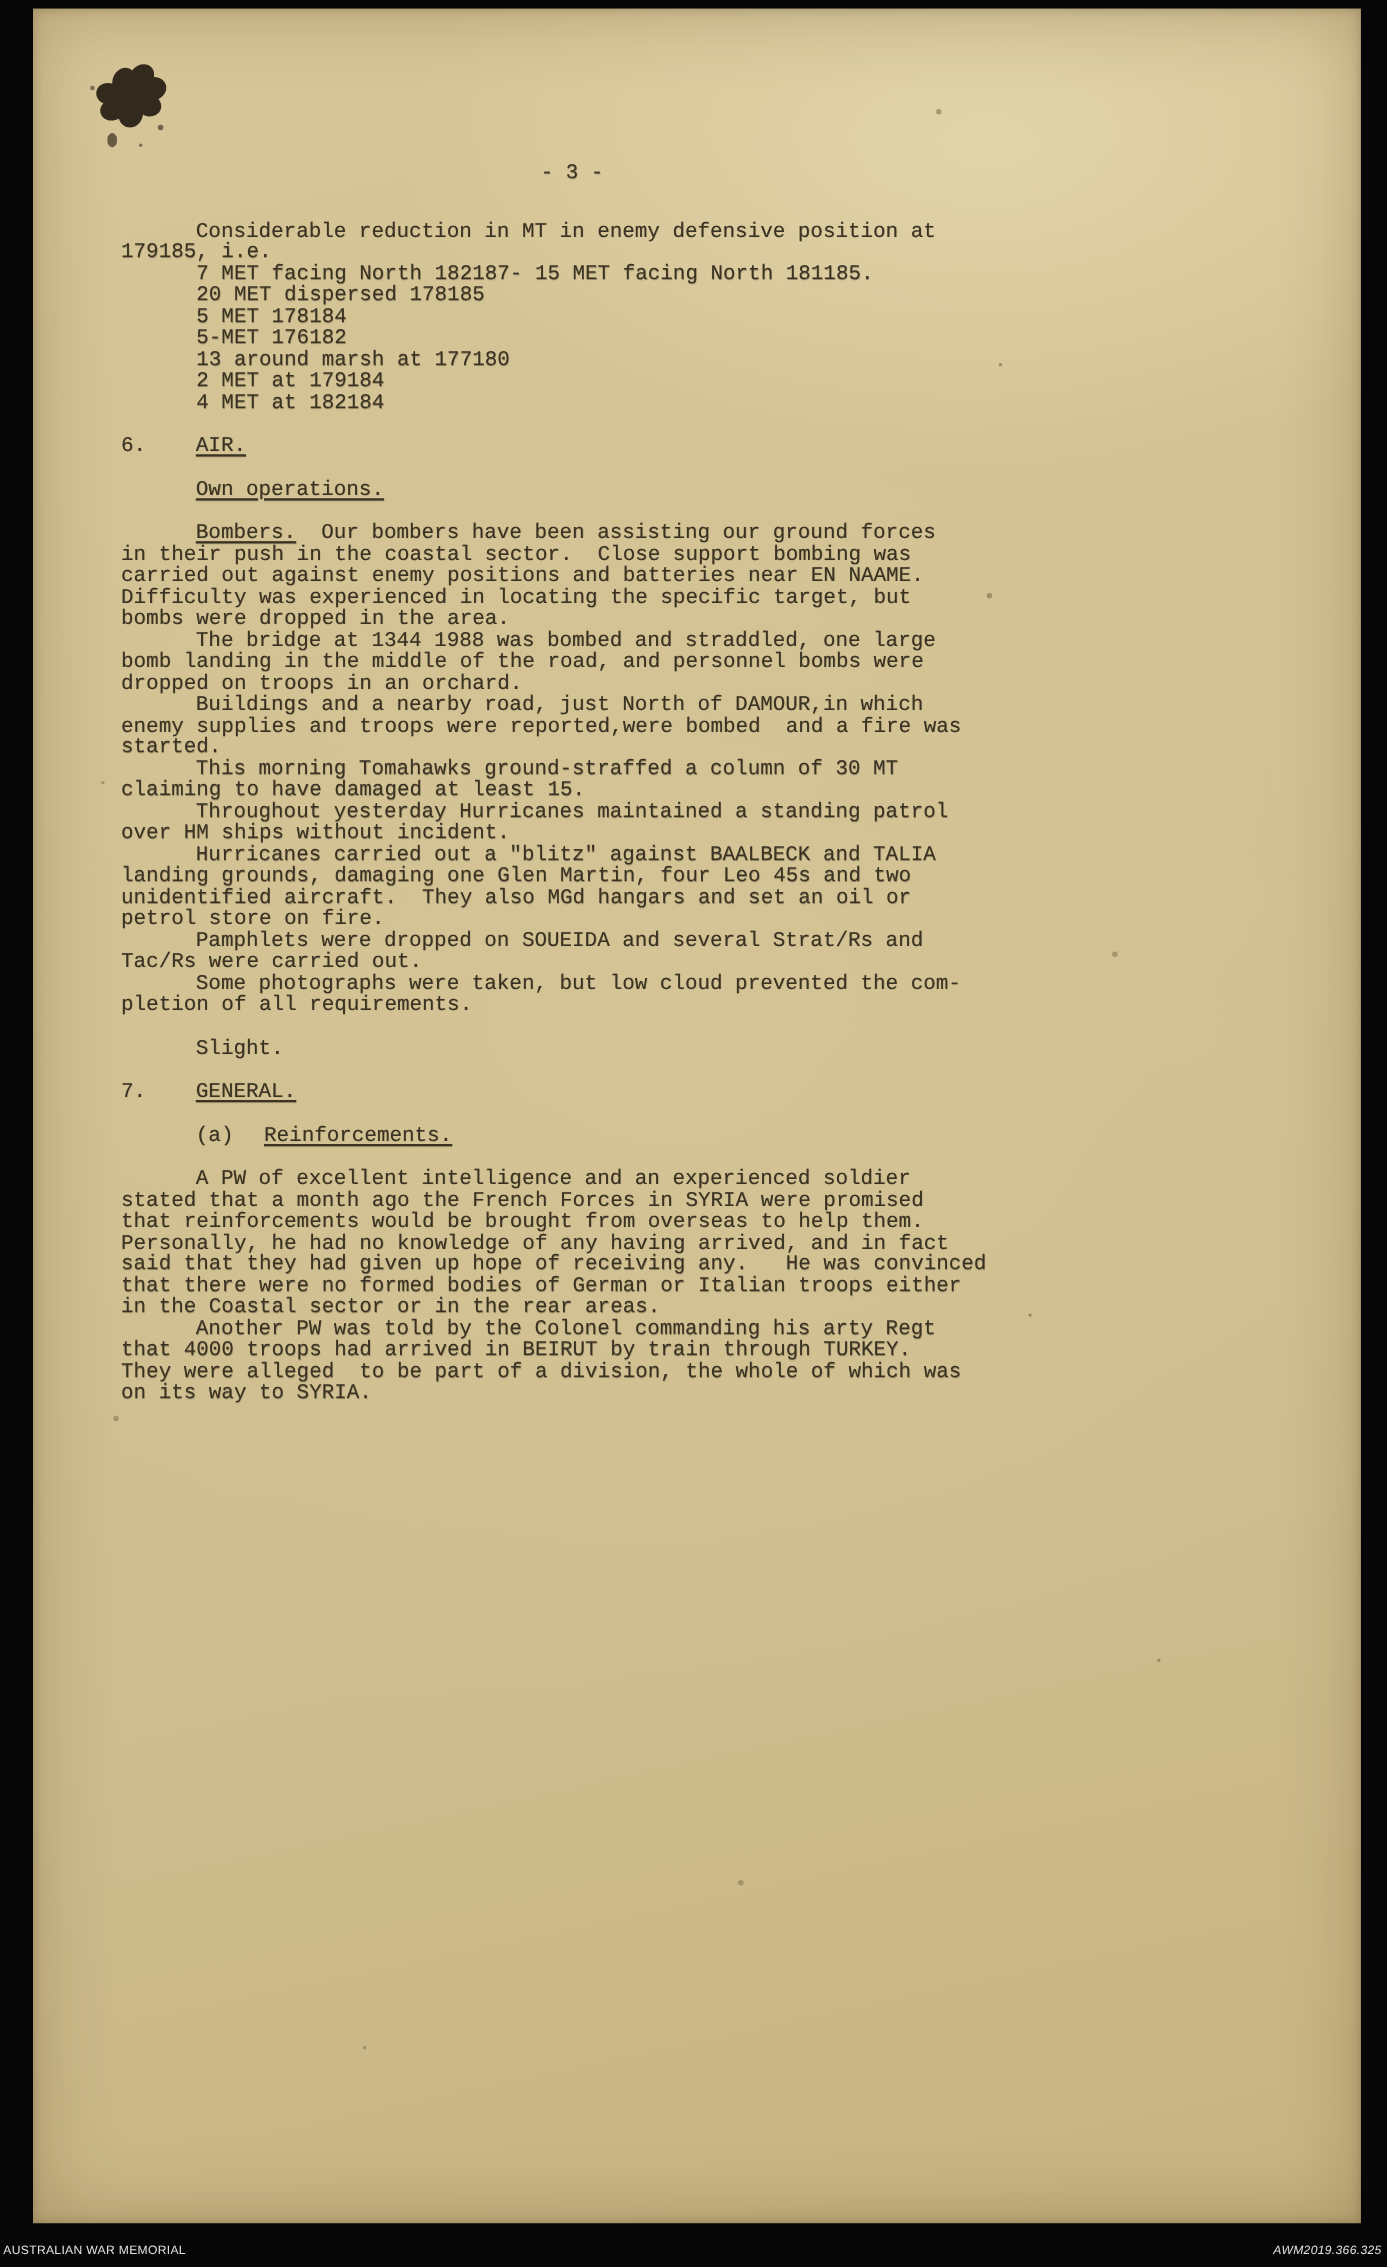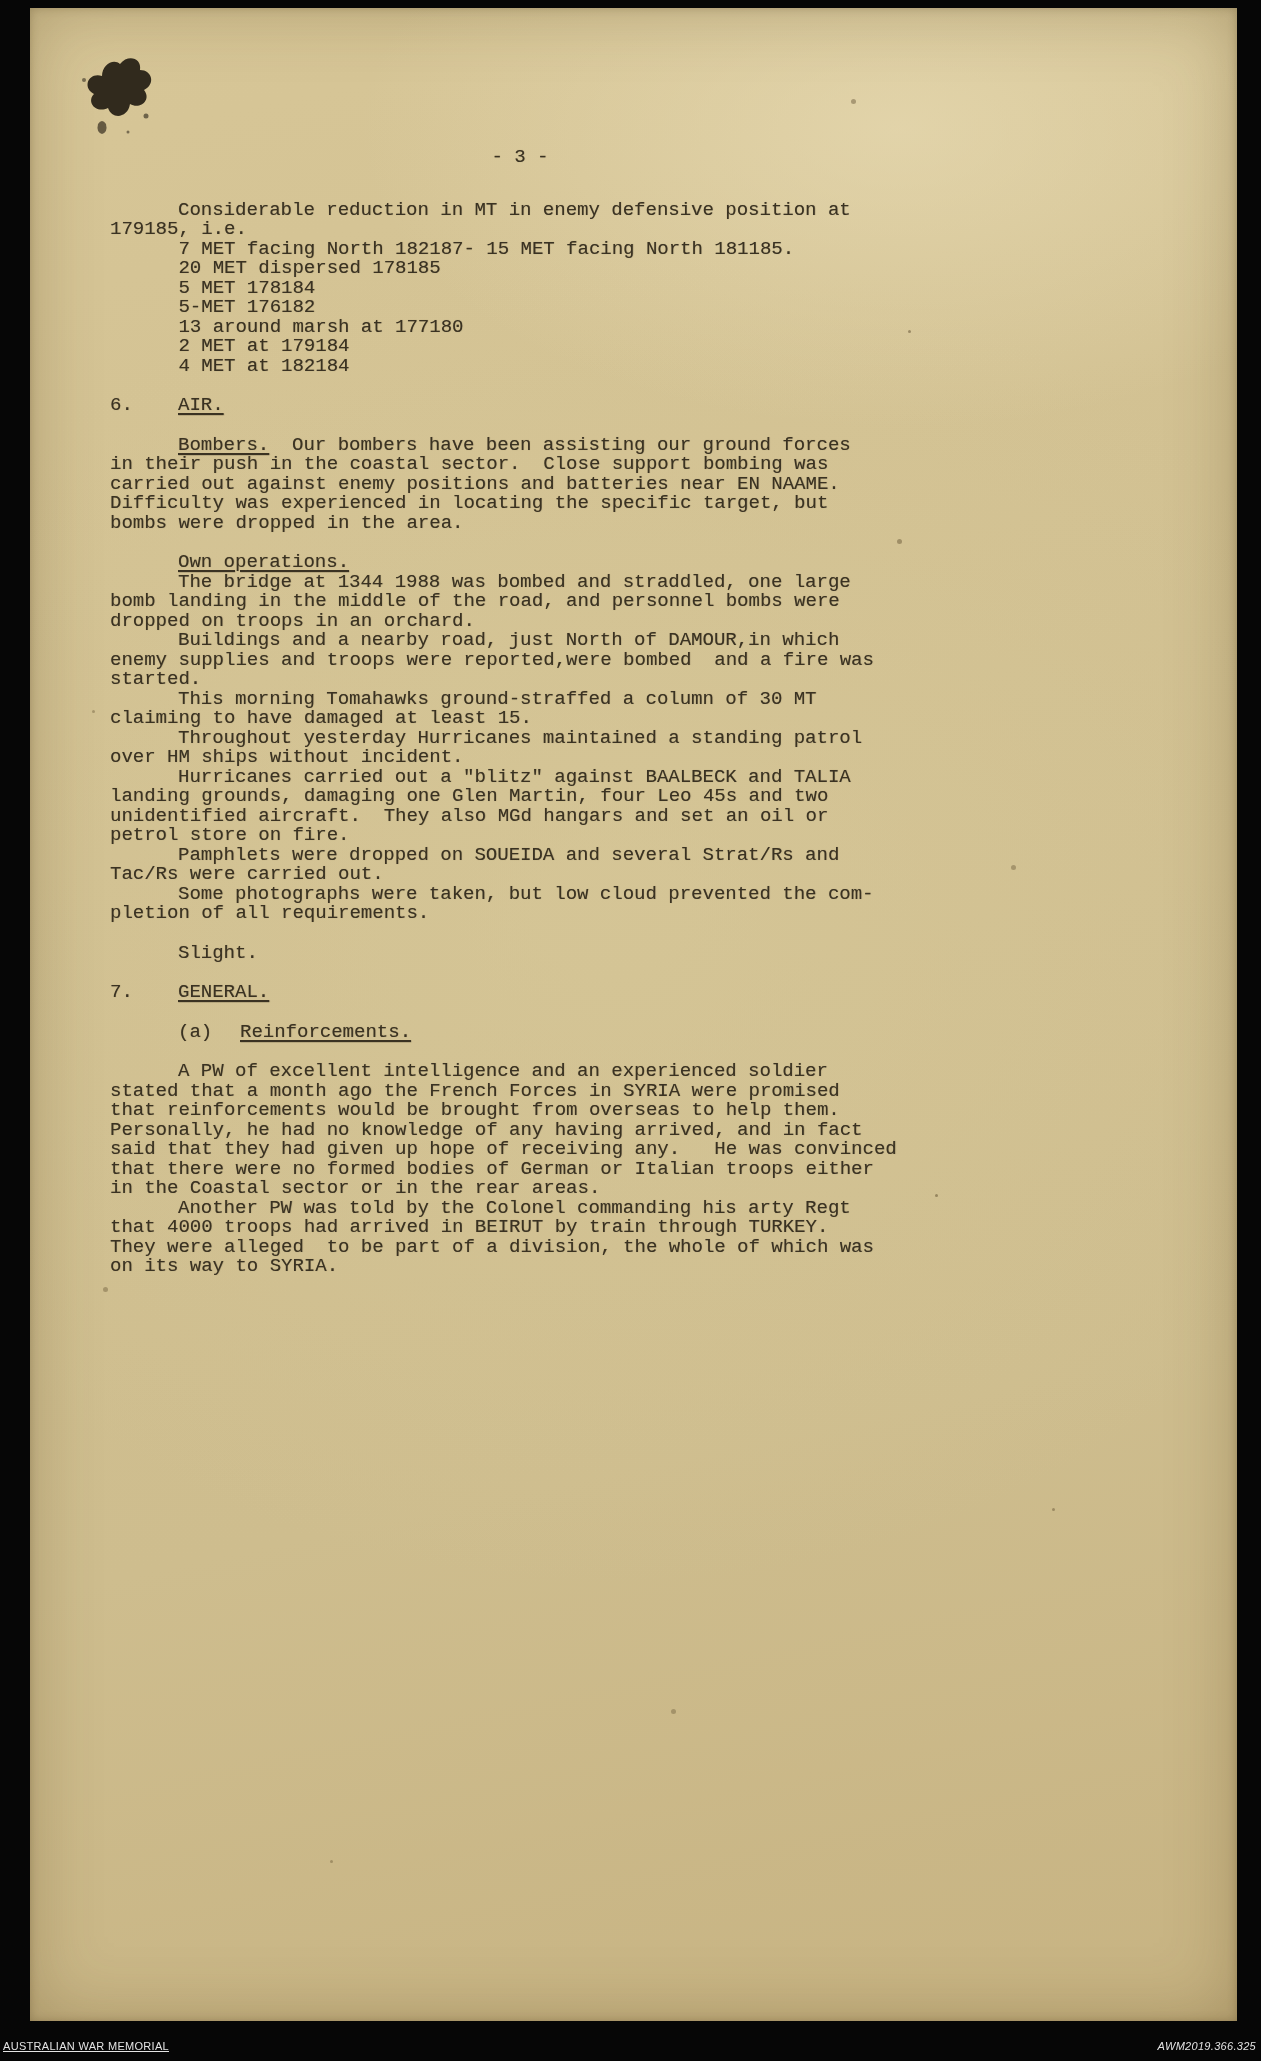--- a/index.html
+++ b/index.html
@@ -57,21 +57,21 @@
       642px 1702px 0 1px rgba(62,46,20,0.28),
       300px 1852px 0 0 rgba(62,46,20,0.3);
   }
   .footer-text {
     position: absolute; bottom: 9px;
     font-family: "Liberation Sans", sans-serif;
     font-size: 11px;
     color: #e3e3e3;
     letter-spacing: 0.3px;
   }
-  .footer-left { left: 3px; text-decoration: underline; }
+  .footer-left { left: 3px; }
   .footer-right { right: 5px; font-style: italic; }
 </style>
 </head>
 <body>
 
 <div class="paper">
 
   <svg class="blot" width="105" height="110" viewBox="0 0 105 110" aria-hidden="true">
     <path d="M52 18 C60 8 74 12 72 24 C84 24 88 38 76 44 C84 54 72 64 62 58 C60 72 44 74 40 62 C28 68 18 56 26 48 C14 42 20 26 34 30 C34 18 46 12 52 18 Z" fill="#1a140c" opacity="0.88"></path>
     <path d="M30 78 q4 -6 8 0 q2 8 -4 10 q-6 -2 -4 -10 Z" fill="#1a140c" opacity="0.6"></path>
@@ -91,27 +91,27 @@
       7 MET facing North 182187- 15 MET facing North 181185.
       20 MET dispersed 178185
       5 MET 178184
       5-MET 176182
       13 around marsh at 177180
       2 MET at 179184
       4 MET at 182184</div>
 
     <div class="t sec"><span class="secnum">6.</span><span class="u">AIR.</span></div>
 
+    <div class="t sec h-ind"><span class="u">Own operations.</span></div>
+
     <div class="t sec ind"><span class="u">Bombers.</span><span>  Our bombers have been assisting our ground forces
 in their push in the coastal sector.  Close support bombing was
 carried out against enemy positions and batteries near EN NAAME.
 Difficulty was experienced in locating the specific target, but
 bombs were dropped in the area.</span></div>
-
-    <div class="t sec h-ind"><span class="u">Own operations.</span></div>
 
     <div class="t ind">The bridge at 1344 1988 was bombed and straddled, one large
 bomb landing in the middle of the road, and personnel bombs were
 dropped on troops in an orchard.</div>
 
     <div class="t ind">Buildings and a nearby road, just North of DAMOUR,in which
 enemy supplies and troops were reported,were bombed  and a fire was
 started.</div>
 
 

